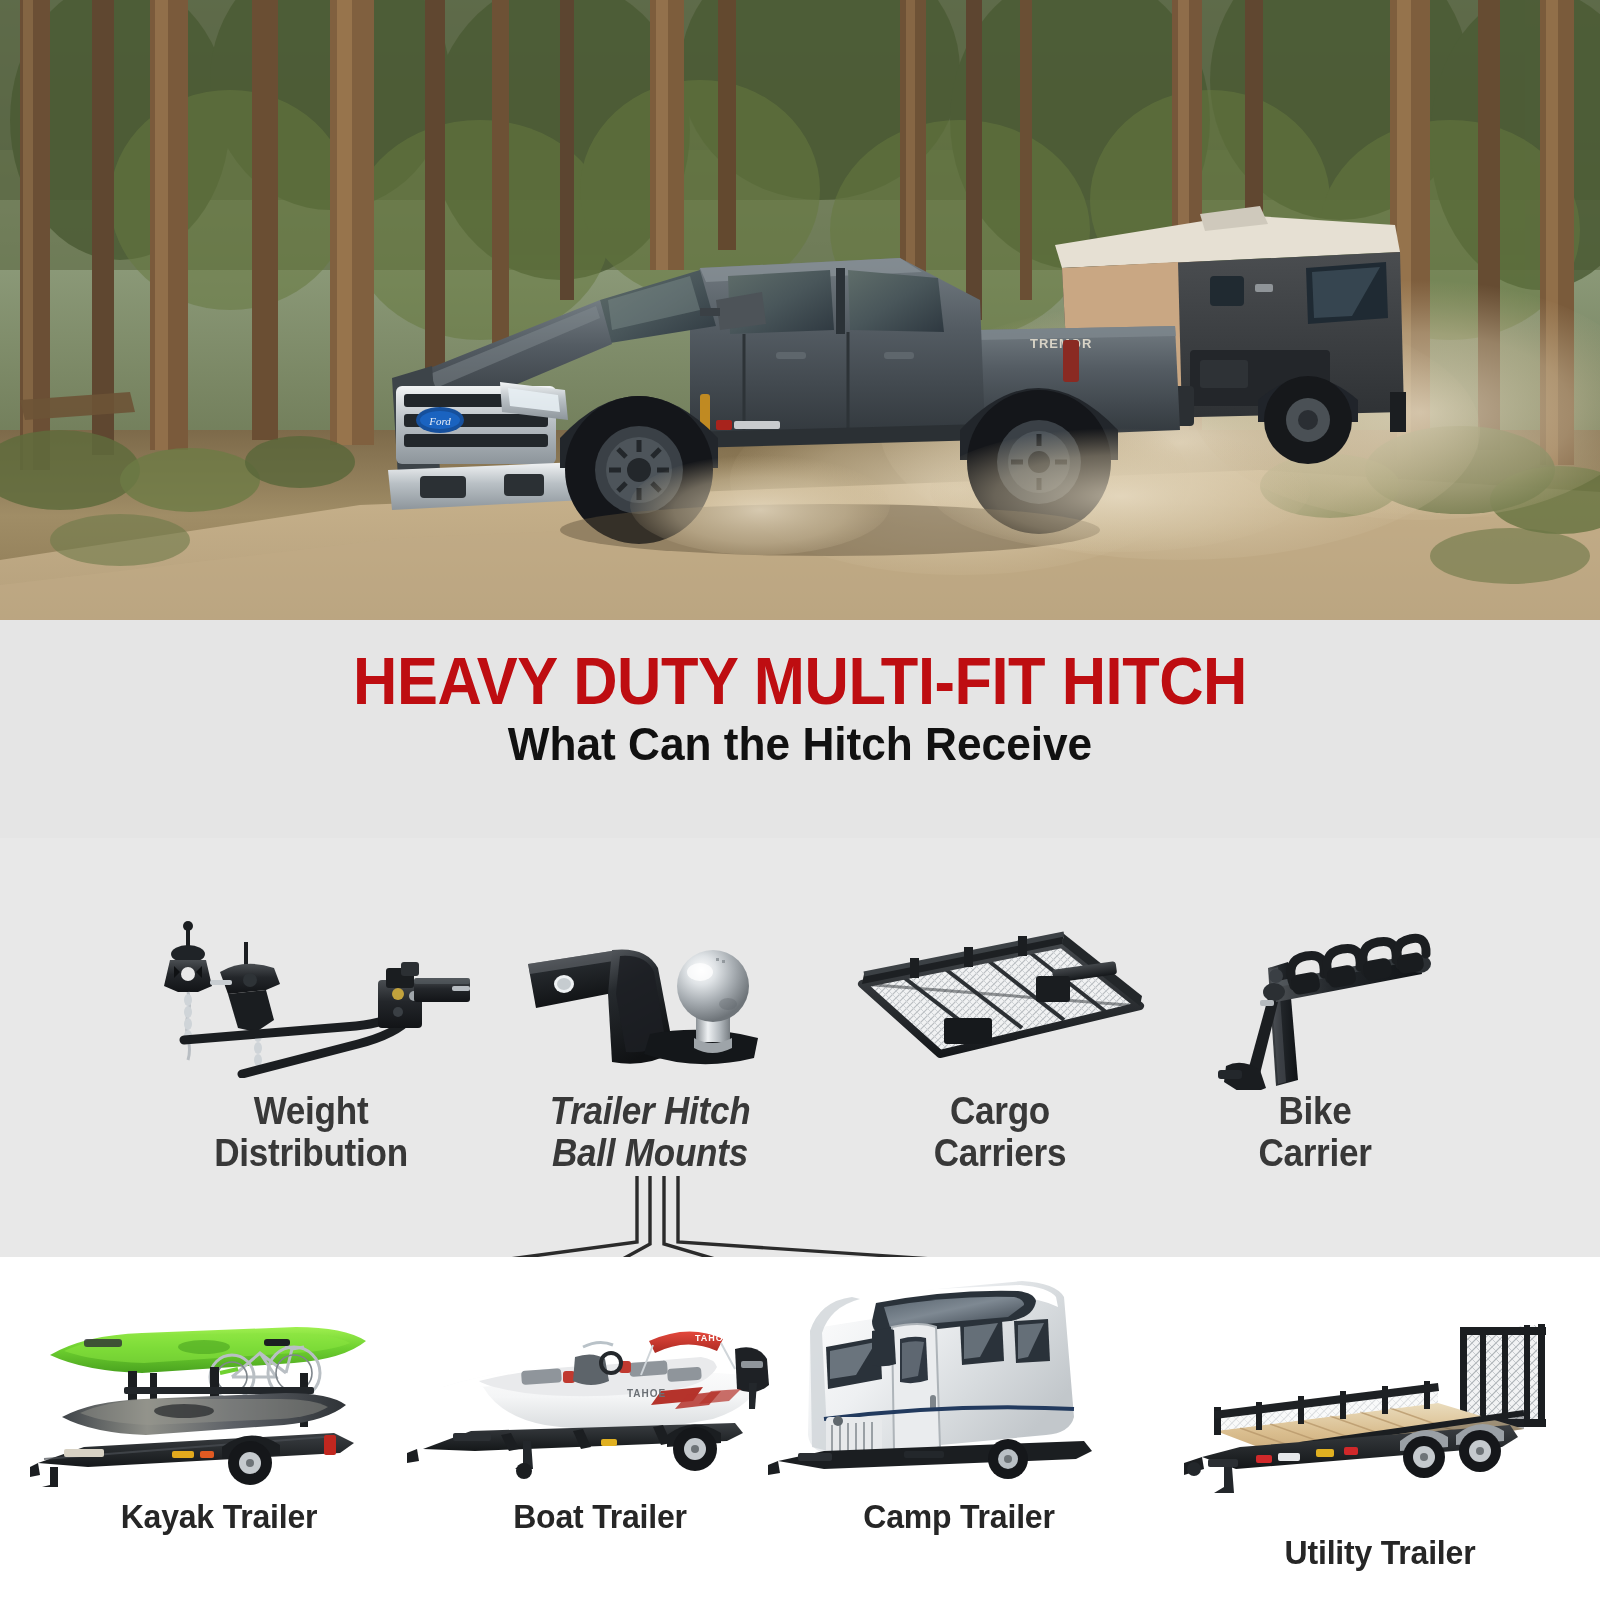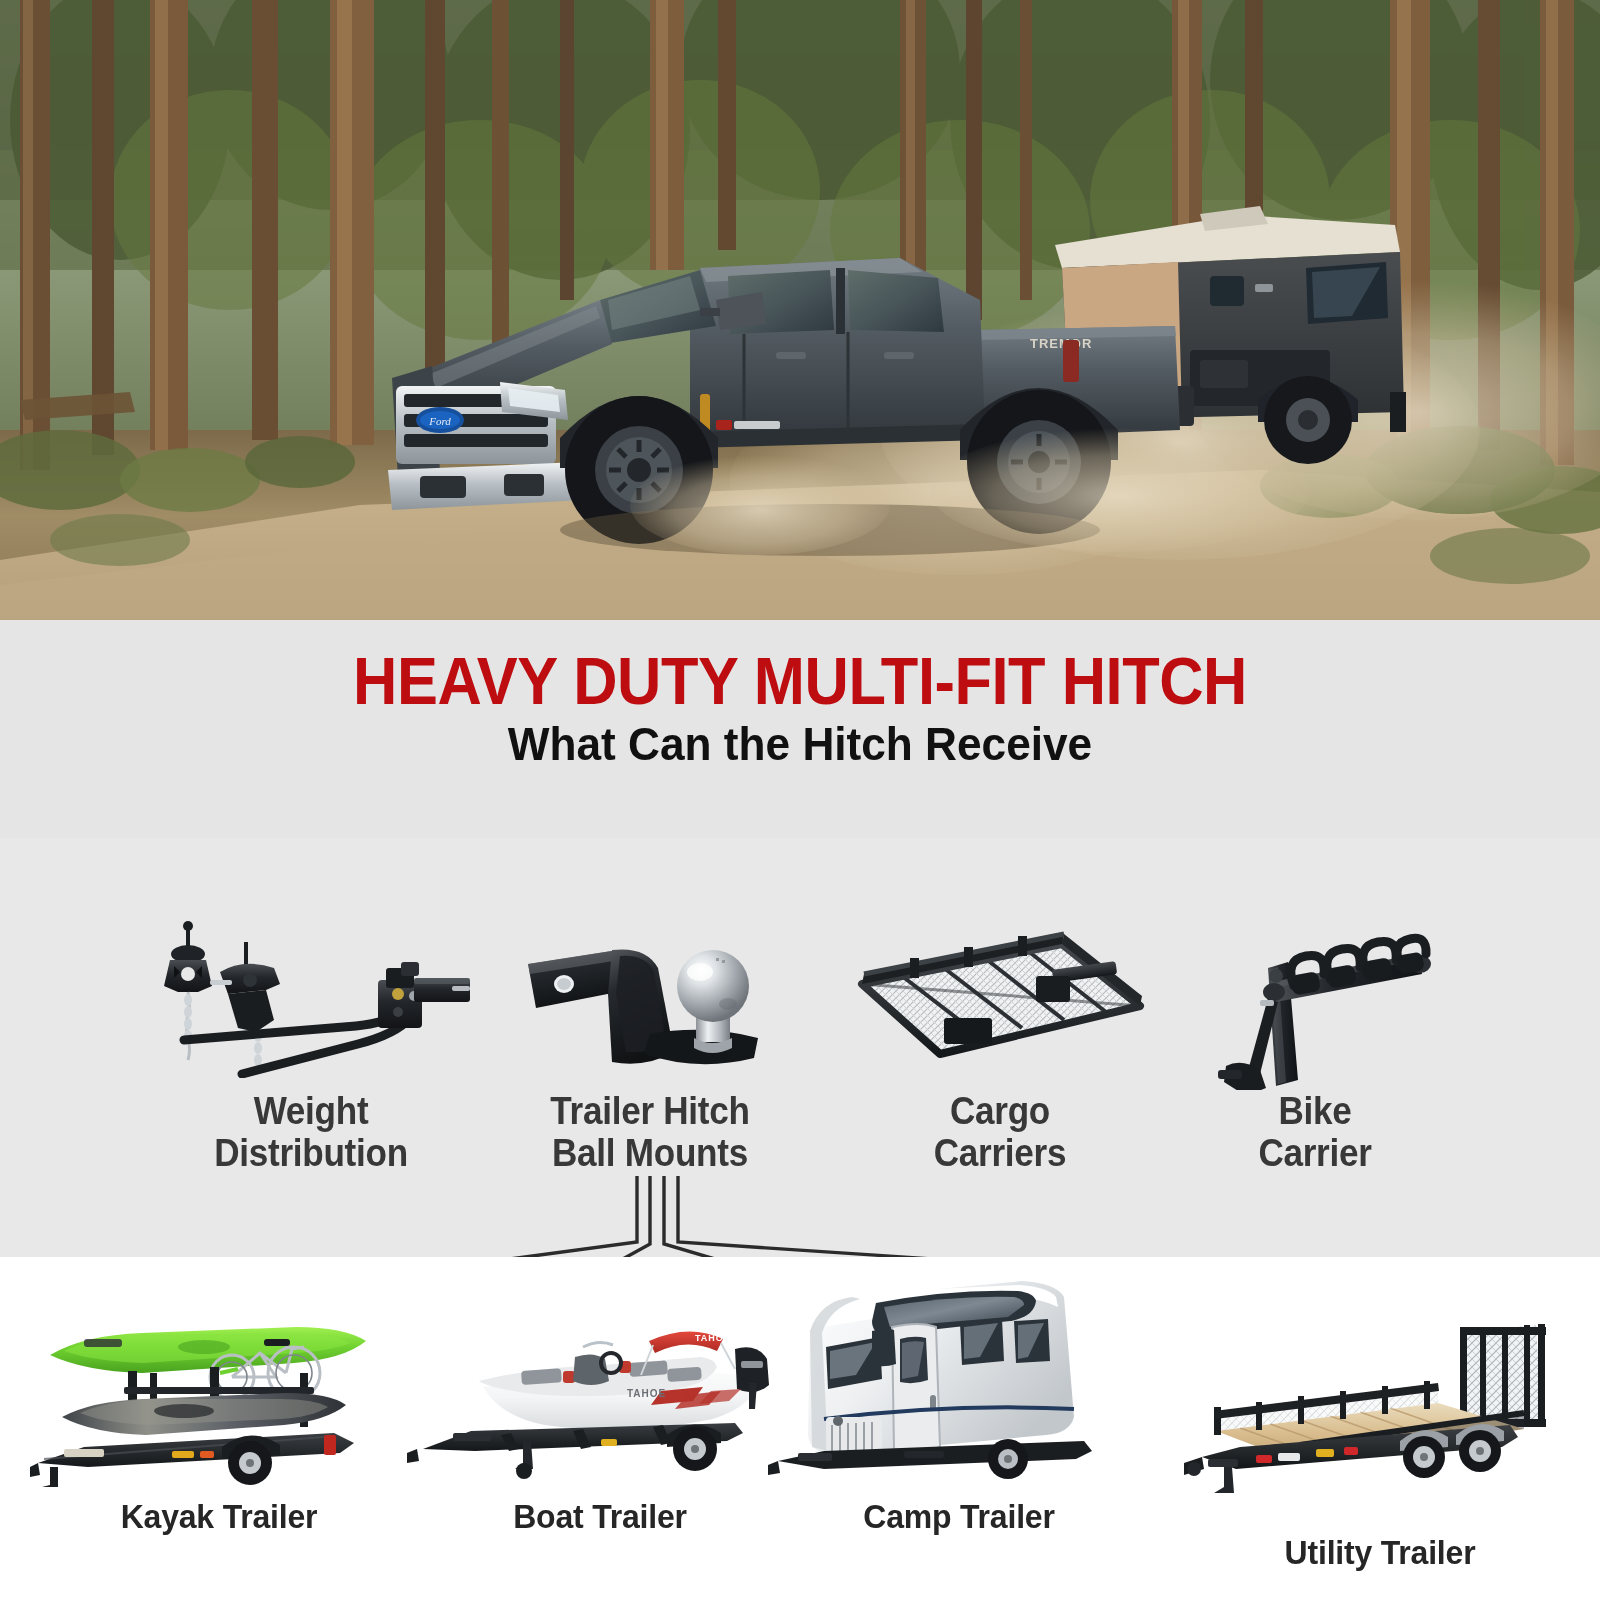--- a/index.html
+++ b/index.html
@@ -407,21 +407,21 @@
           <rect x="306" y="78" width="18" height="5" rx="2" fill="#b7bcc1"></rect>
         </g>
       </svg>
     </div>
     <div class="acc-label" style="top:252px;">
       <div>Weight</div>
       <div>Distribution</div>
     </div>
   </div>
 
-  <div class="acc-cell" style="left:500px; width:300px;">
+  <div class="acc-cell" style="left:500px; width:300px;font-style:italic;">
     <div class="acc-art" style="top:78px;">
       <svg viewBox="0 0 300 170">
         <defs>
           <linearGradient id="blk2" x1="0" y1="0" x2="0.3" y2="1">
             <stop offset="0%" stop-color="#55595e"></stop>
               <stop offset="35%" stop-color="#262a2e"></stop>
               <stop offset="100%" stop-color="#101214"></stop>
           </linearGradient>
           <radialGradient id="ballG" cx="34%" cy="28%" r="72%">
             <stop offset="0%" stop-color="#ffffff"></stop>

